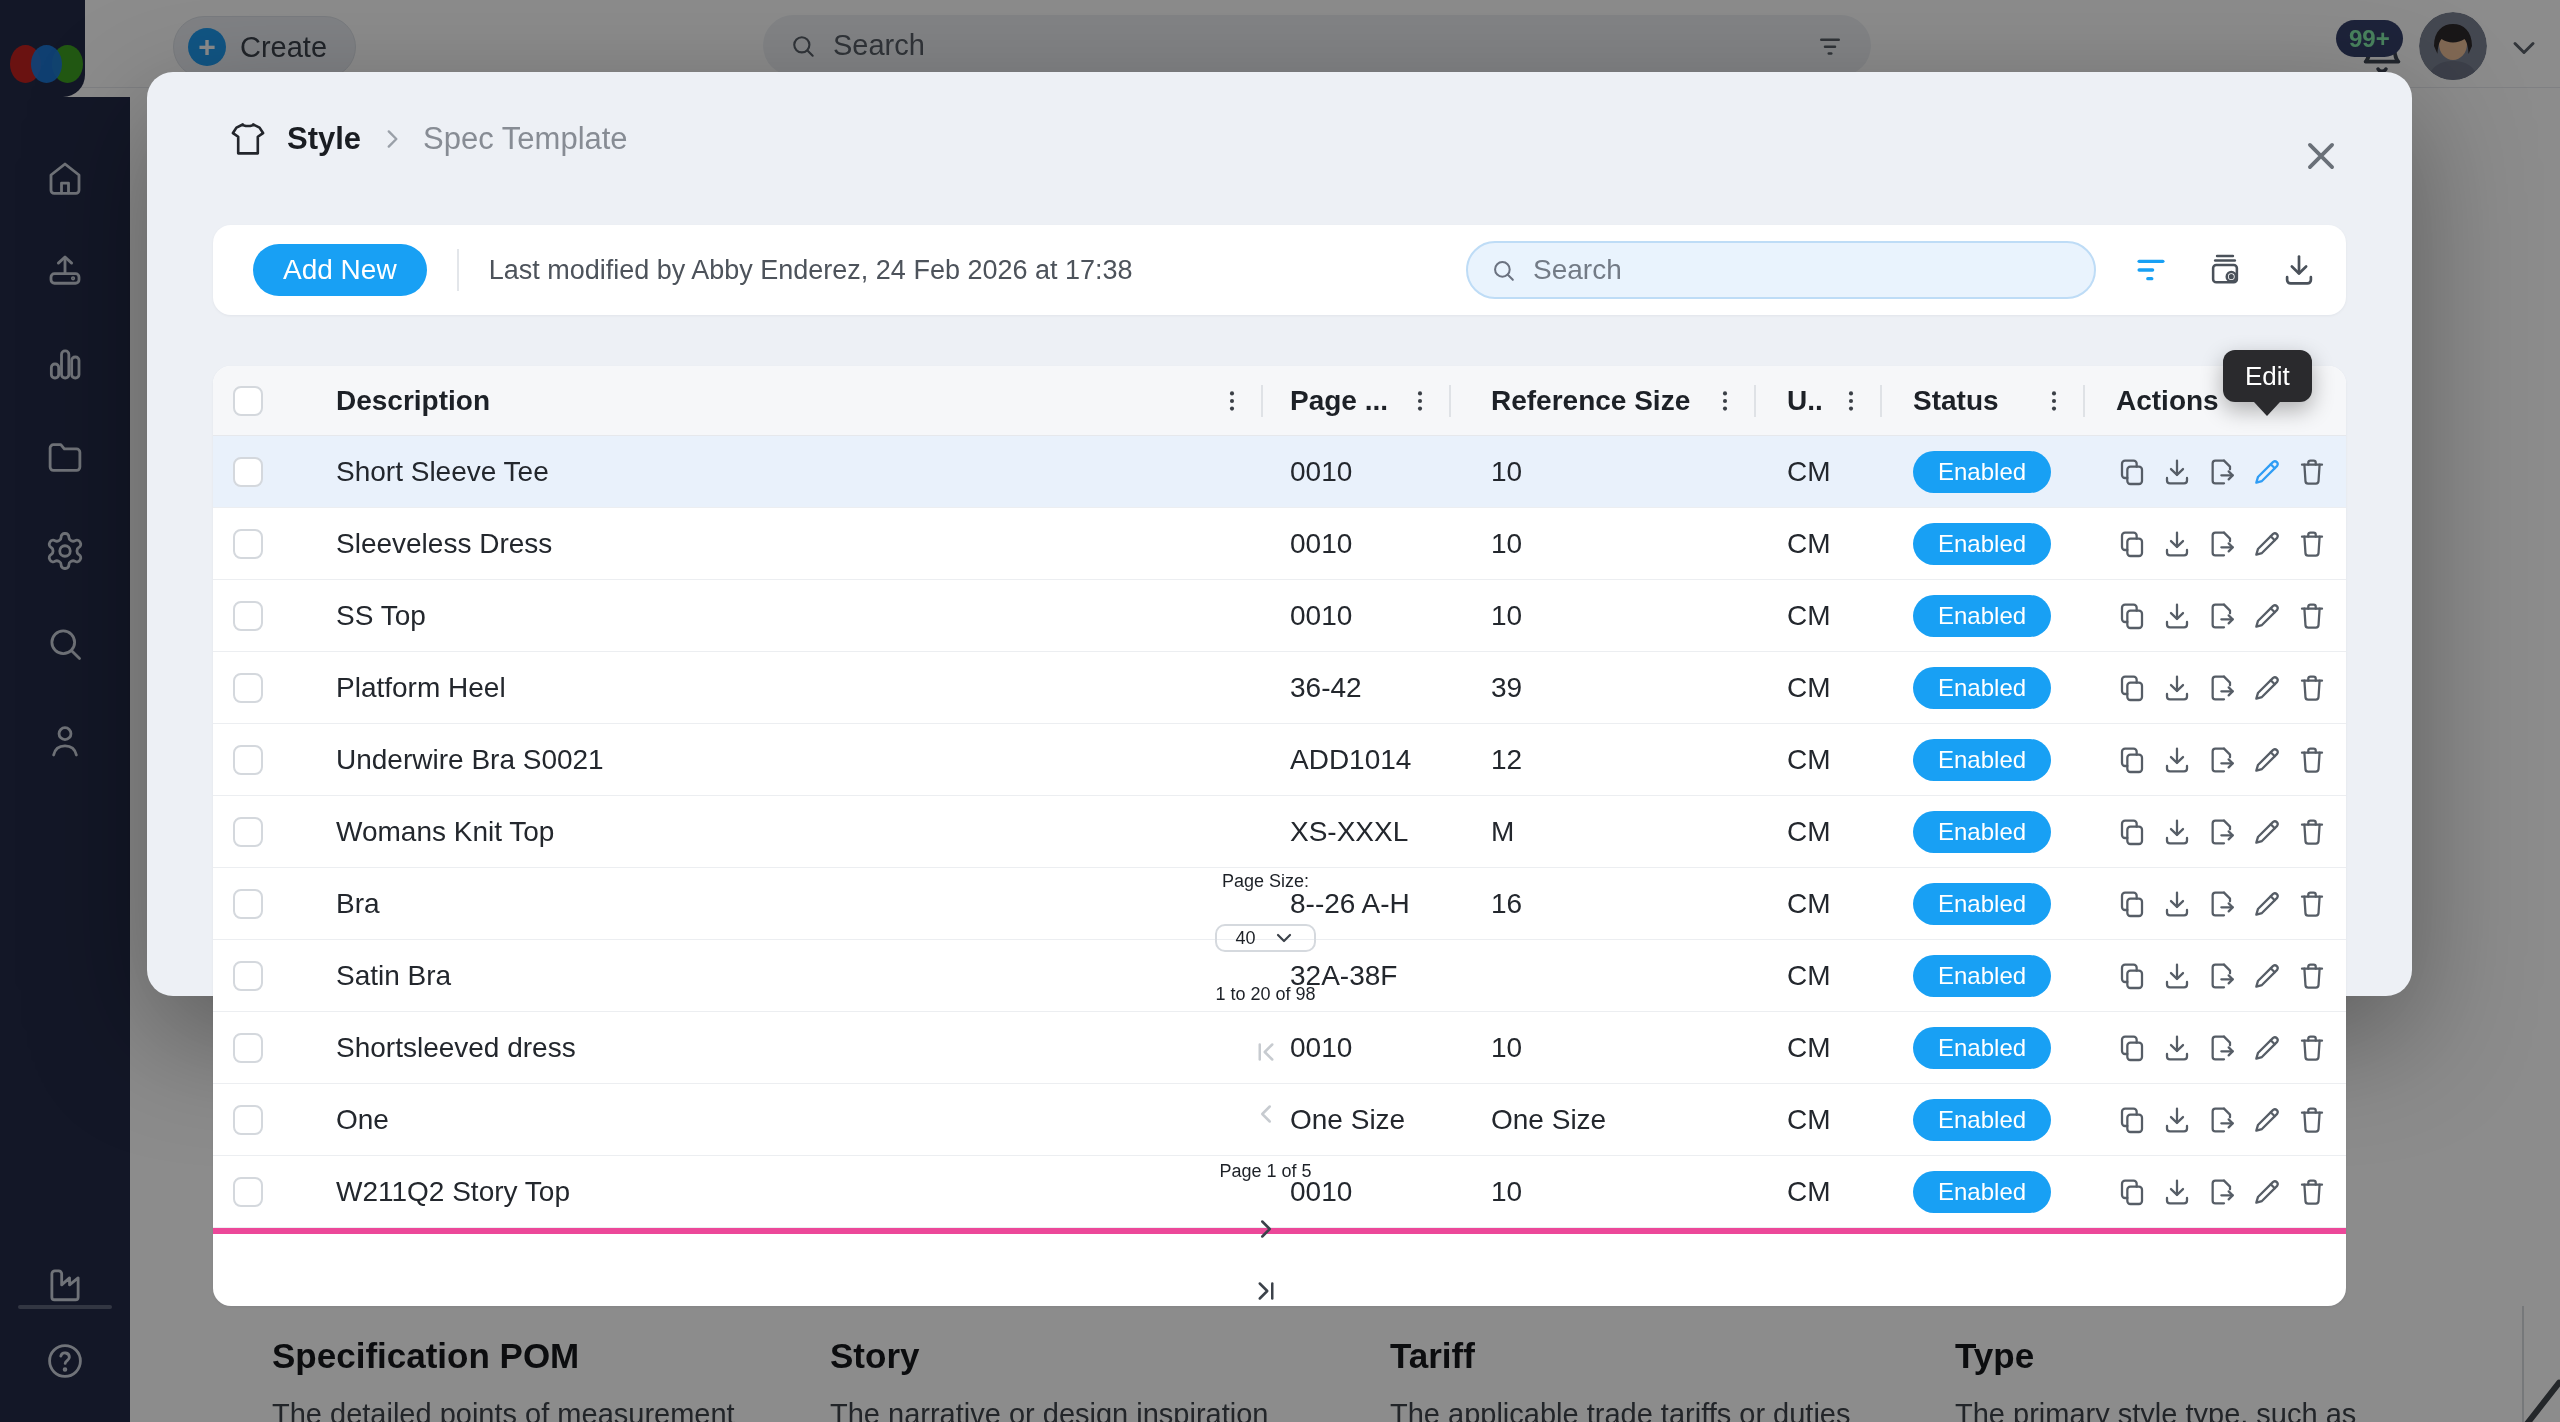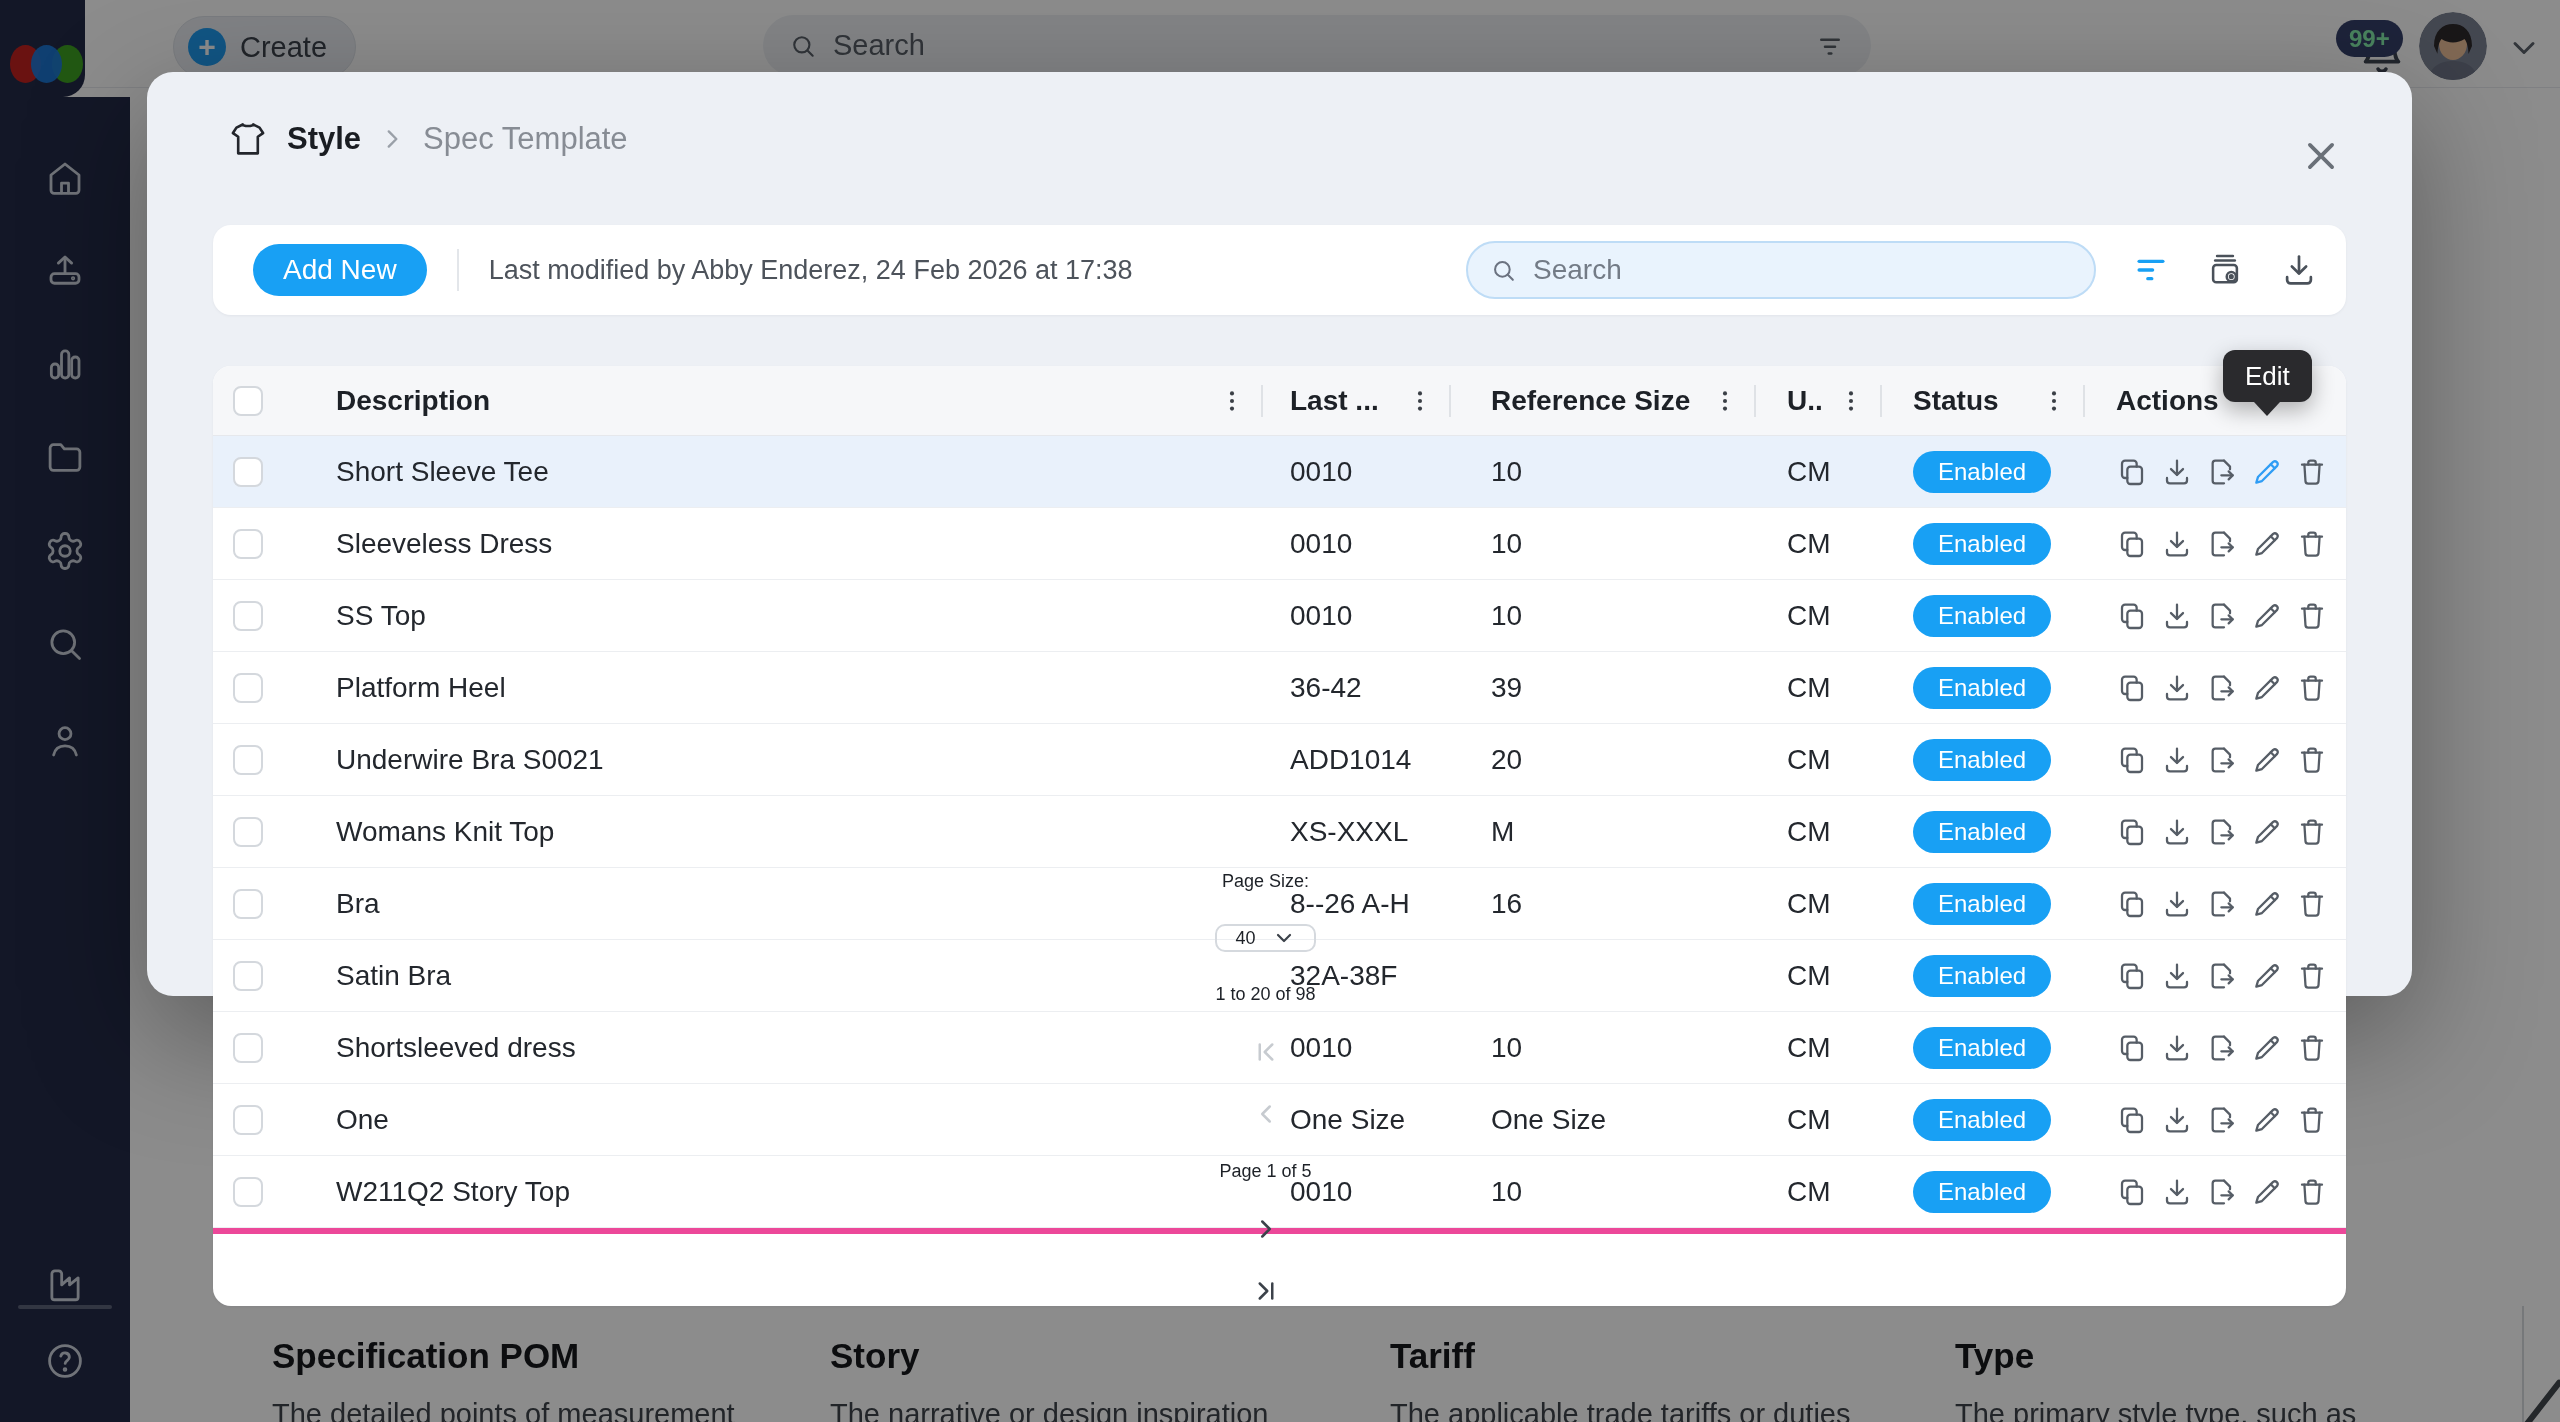--- a/index.html
+++ b/index.html
@@ -315,21 +315,21 @@
           <span class="kebab icon">
               <svg viewBox="0 0 24 24" fill="currentColor">
                 <circle cx="12" cy="5" r="1.9"></circle>
                 <circle cx="12" cy="12" r="1.9"></circle>
                 <circle cx="12" cy="19" r="1.9"></circle>
               </svg>
             </span>
           <span class="h-div"></span>
         </div>
         <div class="h-cell pad-size">
-          <span>Last ...</span>
+          <span>Page ...</span>
           <span class="kebab icon">
               <svg viewBox="0 0 24 24" fill="currentColor">
                 <circle cx="12" cy="5" r="1.9"></circle>
                 <circle cx="12" cy="12" r="1.9"></circle>
                 <circle cx="12" cy="19" r="1.9"></circle>
               </svg>
             </span>
           <span class="h-div"></span>
         </div>
         <div class="h-cell pad-ref">
@@ -518,21 +518,21 @@
                 </svg></button>
     </div>
   </div>
 
   <div class="t-row grid-cols">
     <div class="cell">
               <span class="checkbox"></span>
             </div>
     <div class="cell pad-desc">Underwire Bra S0021</div>
     <div class="cell pad-size">ADD1014</div>
-    <div class="cell pad-ref">20</div>
+    <div class="cell pad-ref">12</div>
     <div class="cell pad-units">CM</div>
     <div class="cell pad-status"><span class="pill">Enabled</span></div>
     <div class="cell pad-actions c-actions">
       <button class="act"><svg viewBox="0 0 24 24" fill="none" stroke="currentColor" stroke-width="1.7" stroke-linecap="round" stroke-linejoin="round">
                   <rect x="8.5" y="8" width="11" height="13" rx="2.3"></rect>
                   <path d="M15.5 8V5.8A2.3 2.3 0 0 0 13.2 3.5H6.8a2.3 2.3 0 0 0-2.3 2.3v8.4A2.3 2.3 0 0 0 6.8 16.5h1.7"></path>
                 </svg></button>
       <button class="act"><svg viewBox="0 0 24 24" fill="none" stroke="currentColor" stroke-width="1.7" stroke-linecap="round" stroke-linejoin="round">
                   <path d="M12 3.5V14"></path>
                   <path d="m7.5 9.8 4.5 4.4 4.5-4.4"></path>

